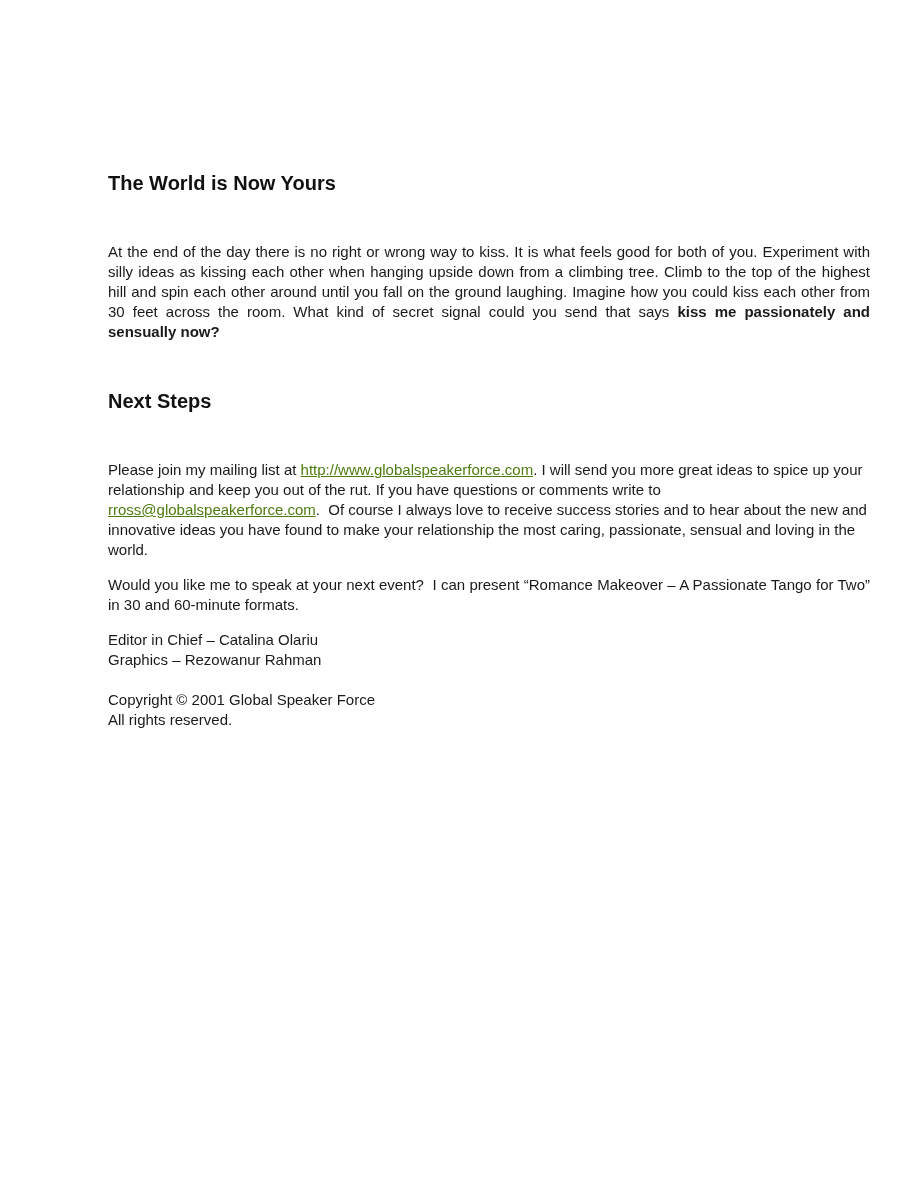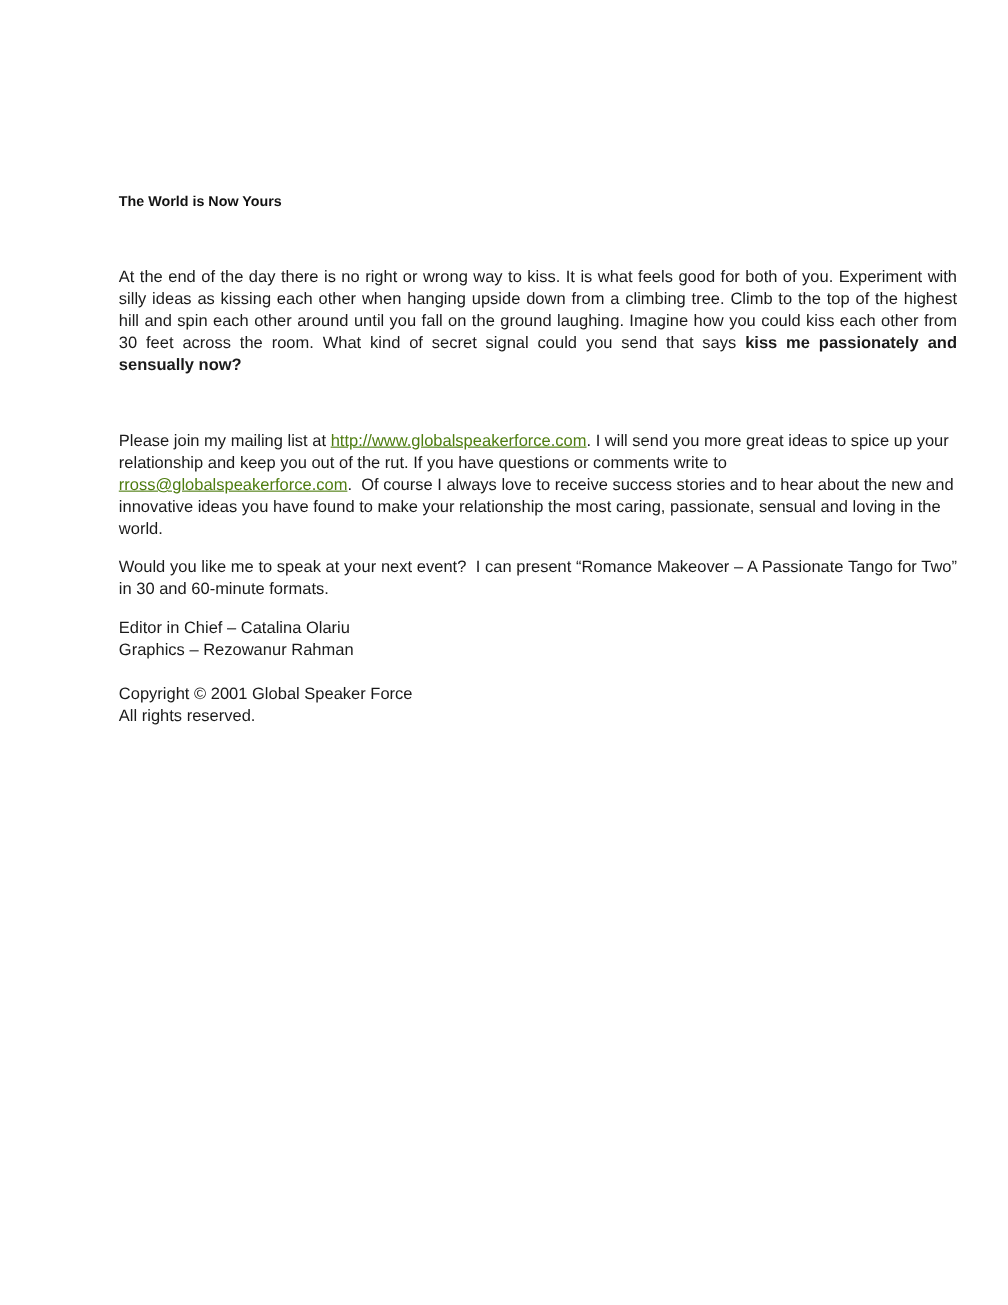--- a/index.html
+++ b/index.html
@@ -17,21 +17,21 @@
     line-height: 20px;
     color: #1a1a1a;
     overflow: hidden;
   }
   .content {
     padding: 173px 46px 0 108px;
   }
   .heading {
     font-weight: bold;
     margin: 0;
-    font-size: 13px;
+    font-size: 20px;
     line-height: 20px;
     color: #111111;
   }
   p {
     margin: 0;
   }
   .para-justify {
     text-align: justify;
     margin-top: 49px;
   }
@@ -67,20 +67,21 @@
 </head>
 <body>
 
 <div class="page">
   <div class="content">
 
     <h2 class="heading">The World is Now Yours</h2>
 
     <p class="para-justify"><span>At the end of the day there is no right or wrong way to kiss. It is what feels good for both of you. Experiment with silly ideas as kissing each other when hanging upside down from a climbing tree. Climb to the top of the highest hill and spin each other around until you fall on the ground laughing. Imagine how you could kiss each other from 30 feet across the room. What kind of secret signal could you send that says </span><b>kiss me passionately and sensually now?</b></p>
 
+    <h2 class="heading h-gap">Next Steps</h2>
 
     <p class="para-left"><span>Please join my mailing list at </span><a class="doc-link">http://www.globalspeakerforce.com</a><span>. I will send you more great ideas to spice up your relationship and keep you out of the rut. If you have questions or comments write to </span><a class="doc-link">rross@globalspeakerforce.com</a><span>.&nbsp; Of course I always love to receive success stories and to hear about the new and innovative ideas you have found to make your relationship the most caring, passionate, sensual and loving in the world.</span></p>
 
     <p class="para3">Would you like me to speak at your next event?&nbsp; I can present “Romance Makeover – A Passionate Tango for Two” in 30 and 60-minute formats.</p>
 
 
     <div class="credits-block">
       <div>Editor in Chief – Catalina Olariu</div>
       <div>Graphics – Rezowanur Rahman</div>
     </div>

